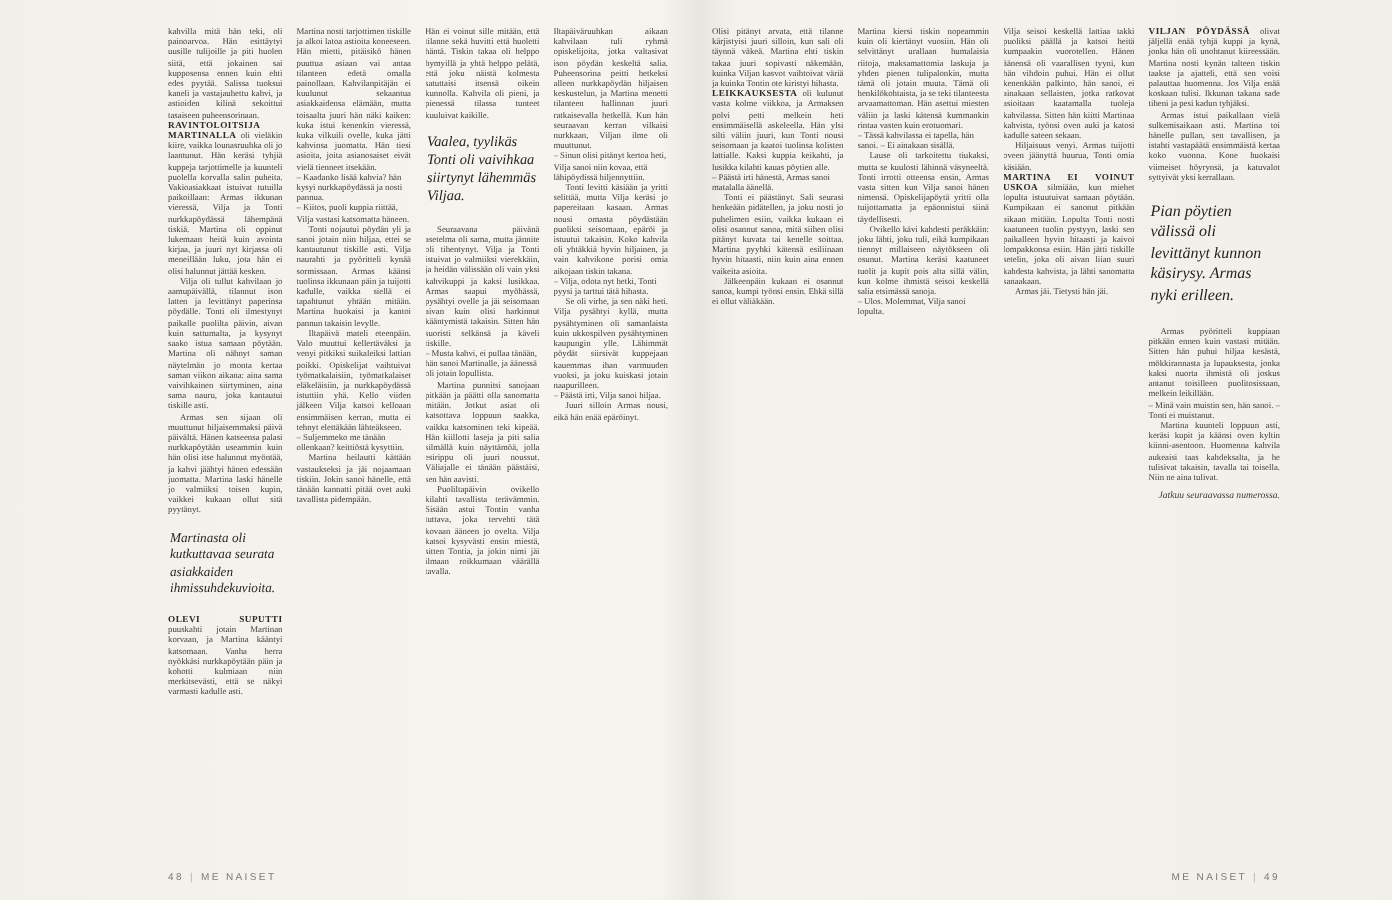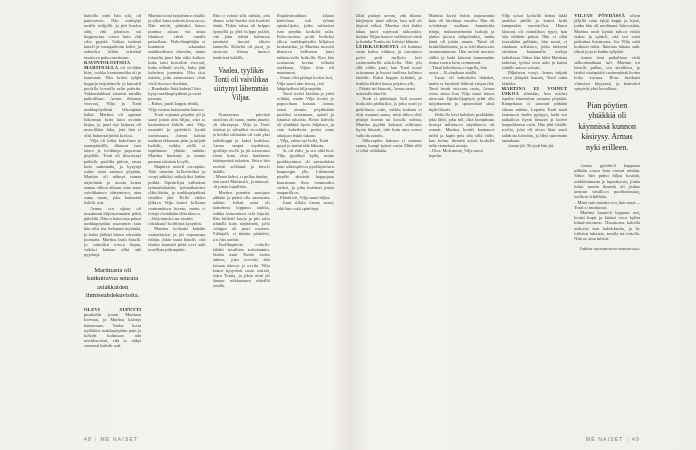--- a/index.html
+++ b/index.html
@@ -36,21 +36,21 @@
     text-align:justify;
     text-indent:6px;
   }
   .cont, .lead, .dialogue, .endnote { text-indent:0; }
   .lead-in {
     font-weight:700; font-size:4.6px; letter-spacing:0.25px; color:#2b2a26;
   }
   .dialogue { text-align:left; }
 
   .pullquote {
-    text-align:center; color:#211f1c;
+    font-style:italic; text-align:left; color:#211f1c;
     padding:1px 1px;
   }
   .pq-left   { font-size:6.6px; line-height:8.6px;  margin:7px 0 6px; }
   .pq-center { font-size:7.2px; line-height:9.2px;  margin:6px 0 7px; }
   .pq-right  { font-size:8px;   line-height:10.4px; margin:9px 0 9px; }
 
   .endnote {
     font-style:italic; font-size:4.8px; line-height:6px;
     text-align:right; color:#3a3834; margin-top:5px;
   }
@@ -136,21 +136,21 @@
       <div class="col">
         <p class="body cont">Vilja seisoi keskellä lattiaa takki puoliksi päällä ja katsoi heitä kumpaakin vuorotellen. Hänen äänensä oli vaarallisen tyyni, kun hän vihdoin puhui. Hän ei ollut kenenkään palkinto, hän sanoi, ei ainakaan sellaisten, jotka ratkovat asioitaan kaatamalla tuoleja kahvilassa. Sitten hän kiitti Martinaa kahvista, työnsi oven auki ja katosi kadulle sateen sekaan.</p>
         <p class="body">Hiljaisuus venyi. Armas tuijotti oveen jäänyttä huurua, Tonti omia käsiään.</p>
         <p class="body lead"><span class="lead-in">MARTINA EI VOINUT USKOA</span><span> silmiään, kun miehet lopulta istuutuivat samaan pöytään. Kumpikaan ei sanonut pitkään aikaan mitään. Lopulta Tonti nosti kaatuneen tuolin pystyyn, laski sen paikalleen hyvin hitaasti ja kaivoi lompakkonsa esiin. Hän jätti tiskille setelin, joka oli aivan liian suuri kahdesta kahvista, ja lähti sanomatta sanaakaan.</span></p>
         <p class="body">Armas jäi. Tietysti hän jäi.</p>
       </div>
 
       <div class="col">
         <p class="body lead"><span class="lead-in">VILJAN PÖYDÄSSÄ</span><span> olivat jäljellä enää tyhjä kuppi ja kynä, jonka hän oli unohtanut kiireessään. Martina nosti kynän talteen tiskin taakse ja ajatteli, että sen voisi palauttaa huomenna. Jos Vilja enää koskaan tulisi. Ikkunan takana sade tiheni ja pesi kadun tyhjäksi.</span></p>
         <p class="body">Armas istui paikallaan vielä sulkemisaikaan asti. Martina toi hänelle pullan, sen tavallisen, ja istahti vastapäätä ensimmäistä kertaa koko vuonna. Kone huokaisi viimeiset höyrynsä, ja katuvalot syttyivät yksi kerrallaan.</p>
-        <div class="pullquote pq-right">Pian pöytien yhtäkkiä oli käynnissä kunnon käsirysy. Armas nyki erilleen.</div>
+        <div class="pullquote pq-right">Pian pöytien välissä oli levittänyt kunnon käsirysy. Armas nyki erilleen.</div>
         <p class="body">Armas pyöritteli kuppiaan pitkään ennen kuin vastasi mitään. Sitten hän puhui hiljaa kesästä, mökkirannasta ja lupauksesta, jonka kaksi nuorta ihmistä oli joskus antanut toisilleen puolitosissaan, melkein leikillään.</p>
         <p class="body dialogue">– Minä vain muistin sen, hän sanoi. – Tonti ei muistanut.</p>
         <p class="body">Martina kuunteli loppuun asti, keräsi kupit ja käänsi oven kyltin kiinni-asentoon. Huomenna kahvila aukeaisi taas kahdeksalta, ja he tulisivat takaisin, tavalla tai toisella. Niin ne aina tulivat.</p>
         <p class="endnote">Jatkuu seuraavassa numerossa.</p>
       </div>
 
     </div>
 
   </div>
 

